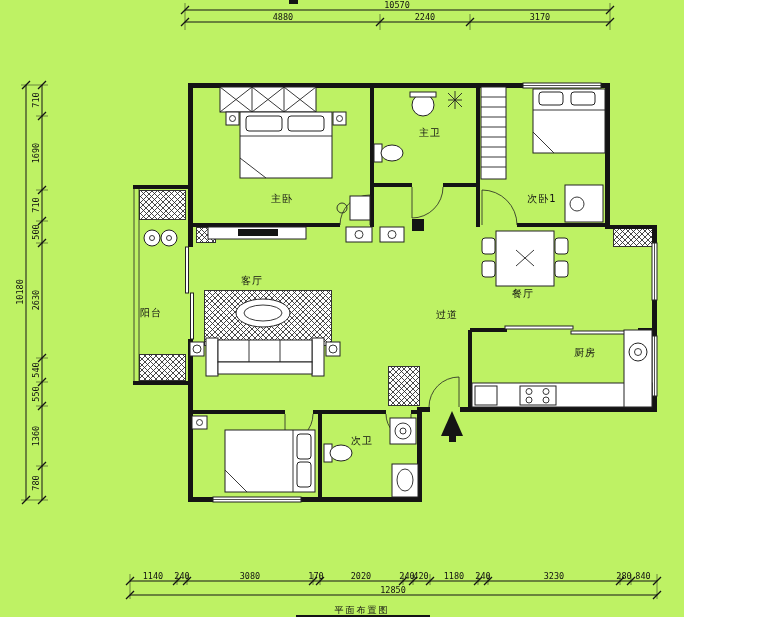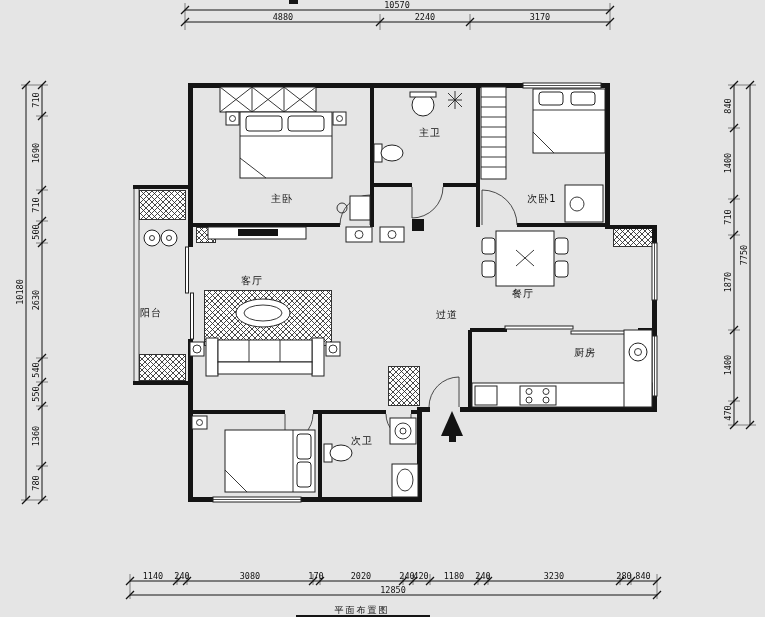--- a/index.html
+++ b/index.html
@@ -1,16 +1,16 @@
 <!DOCTYPE html>
 <html><head>
 <meta charset="utf-8">
 <style>
   html,body{margin:0;padding:0;background:#fff;}
-  .page{position:relative;width:765px;height:617px;background:#e5e5e5;overflow:hidden;
+  .page{position:relative;width:684px;height:617px;background:#bef264;overflow:hidden;
         font-family:"DejaVu Sans",sans-serif;}
   .plan{position:absolute;left:0;top:0;}
   .hatch{position:absolute;border:1px solid #333;background-color:#fff;
     background-image:
       repeating-linear-gradient(45deg,rgba(40,40,40,.85) 0 0.7px,transparent 0.7px 4px),
       repeating-linear-gradient(135deg,rgba(40,40,40,.85) 0 0.7px,transparent 0.7px 4px);}
   .wall{fill:#141414;}
   .furn{fill:#ffffff;stroke:#222;stroke-width:1;}
   .furnline{fill:none;stroke:#222;stroke-width:0.9;}
   .thin{fill:none;stroke:#222;stroke-width:0.8;}

